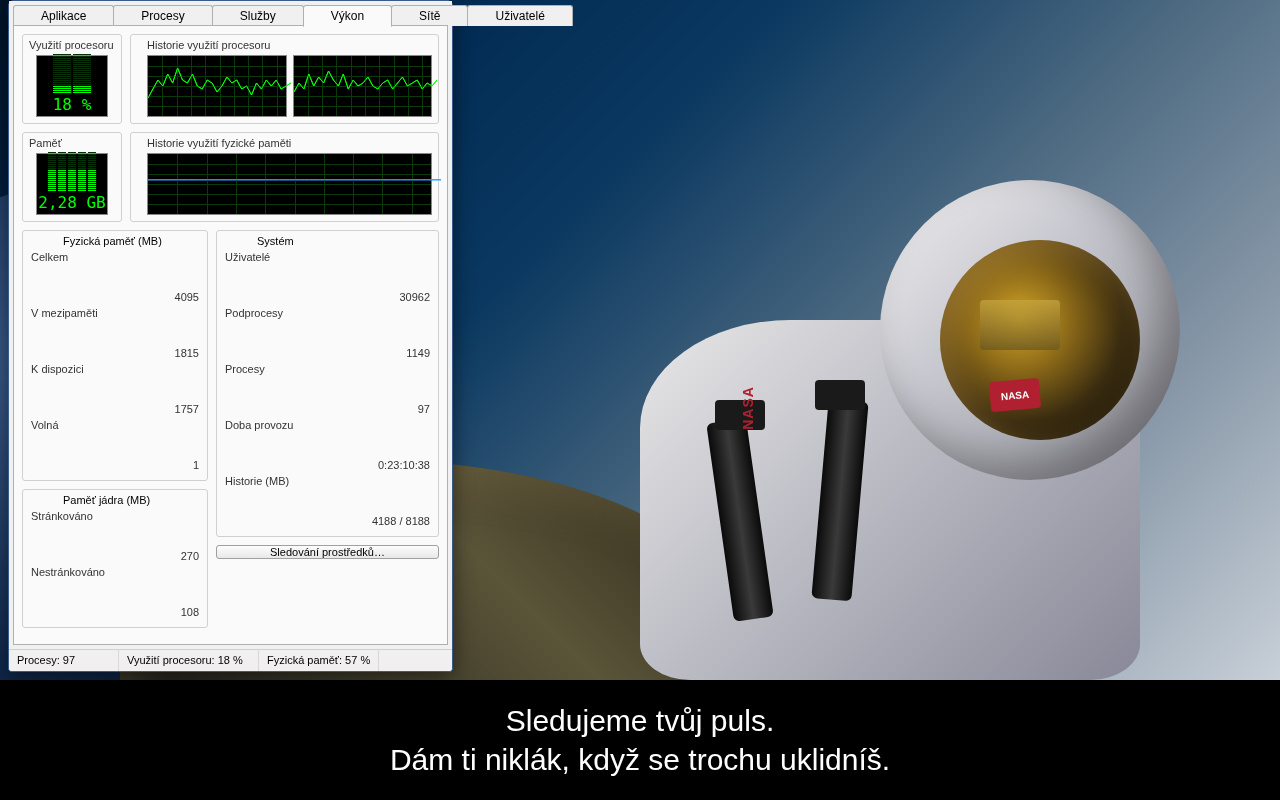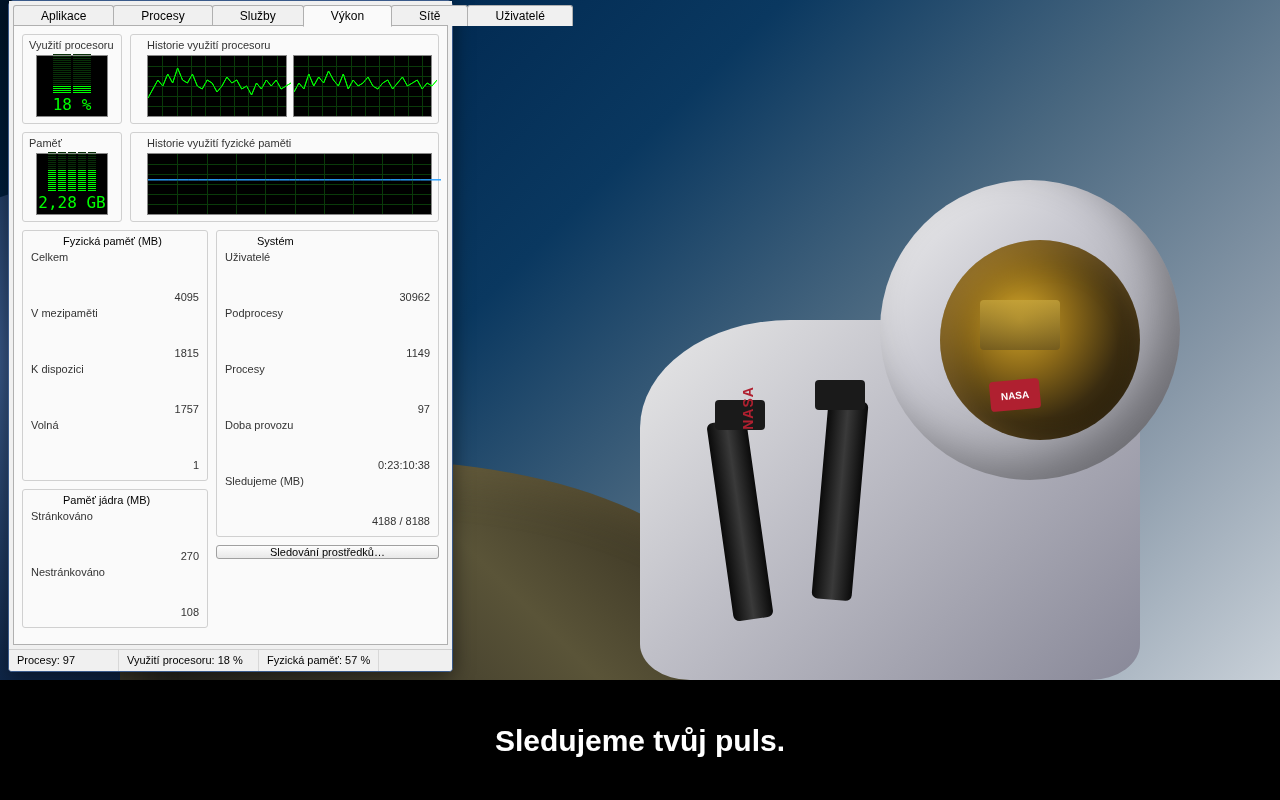--- a/index.html
+++ b/index.html
@@ -17,21 +17,21 @@
 .nasa-arm { position: absolute; right: 470px; top: 280px; color: #b02030; font-size: 14px; font-weight: bold; transform: rotate(-90deg); letter-spacing: 1px; }
 .satellite { position: absolute; left: 120px; bottom: -60px; width: 620px; height: 280px; background: linear-gradient(45deg, #1a1a18 0%, #3a3628 30%, #5a5438 60%, #2a2418 100%); border-radius: 20% 60% 10% 10%; box-shadow: inset 20px 20px 40px rgba(180,160,100,0.2); }
 .strut1, .strut2 { position: absolute; width: 40px; height: 200px; background: linear-gradient(90deg, #0a0a0a, #3a3a3a, #0a0a0a); border-radius: 6px; }
 .strut1 { right: 380px; top: 280px; transform: rotate(5deg); }
 .strut2 { right: 480px; top: 300px; transform: rotate(-8deg); }
 .strut-top1, .strut-top2 { position: absolute; width: 50px; height: 30px; background: #1a1a1a; border-radius: 4px; }
 .strut-top1 { right: 375px; top: 260px; }
 .strut-top2 { right: 475px; top: 280px; }
 
 
-.subtitle { position: absolute; left: 0; bottom: 0; width: 1280px; height: 120px; background: #000; color: #fff; display: flex; flex-direction: column; align-items: center; justify-content: center; font-size: 30px; font-weight: bold; line-height: 1.3; }
+.subtitle { position: absolute; left: 0; bottom: 0; width: 1280px; height: 120px; background: #000; color: #fff; display: flex; flex-direction: column; align-items: center; justify-content: center; font-size: 30px; font-weight: normal; line-height: 1.3; }
 
 
 .taskmgr { position: absolute; left: 8px; top: 0; width: 445px; background: #f0f0f0; border: 1px solid #3a5a8a; border-radius: 6px 6px 4px 4px; box-shadow: 0 4px 20px rgba(0,0,0,0.5); }
 .titlebar { height: 28px; background: linear-gradient(180deg, #2a2a2a 0%, #1a1a1a 50%, #0a0a0a 100%); border-radius: 5px 5px 0 0; display: flex; align-items: center; padding: 0 4px; color: #fff; font-size: 12px; }
 .titlebar-icon { width: 16px; height: 16px; margin-right: 4px; background: linear-gradient(135deg, #4a8a4a, #2a6a2a); border-radius: 2px; display: flex; align-items: center; justify-content: center; }
 .titlebar-icon svg { width: 12px; height: 12px; }
 .titlebar-text { flex: 1; }
 .titlebar-btns { display: flex; gap: 2px; }
 .titlebar-btn { width: 30px; height: 18px; background: linear-gradient(180deg, #4a4a4a, #2a2a2a); border: 1px solid #1a1a1a; border-radius: 3px; display: flex; align-items: center; justify-content: center; cursor: pointer; }
 .titlebar-btn.close { background: linear-gradient(180deg, #5a3a3a, #3a1a1a); }
@@ -104,20 +104,21 @@
           <div class="visor-reflect"></div>
         </div>
     </div>
     <div class="nasa-badge">NASA</div>
     <div class="nasa-arm">NASA</div>
   </div>
 </div>
 
 <div class="subtitle">
   <div>Sledujeme tvůj puls.</div>
+  <div>Dám ti niklák, když se trochu uklidníš.</div>
 </div>
 
 <div class="taskmgr">
 
 
   <div class="tabbar">
     <div class="tab">Aplikace</div>
     <div class="tab">Procesy</div>
     <div class="tab">Služby</div>
     <div class="tab active">Výkon</div>
@@ -466,21 +467,21 @@
             </div>
           <div class="stat-line">
               <span class="stat-label">Procesy</span>
               <span class="stat-val">97</span>
             </div>
           <div class="stat-line">
               <span class="stat-label">Doba provozu</span>
               <span class="stat-val">0:23:10:38</span>
             </div>
           <div class="stat-line">
-              <span class="stat-label">Sledujeme (MB)</span>
+              <span class="stat-label">Historie (MB)</span>
               <span class="stat-val">4188 / 8188</span>
             </div>
         </div>
         <div class="resmon-btn">Sledování prostředků…</div>
       </div>
     </div>
 
   </div>
 
   <div class="statusbar">

